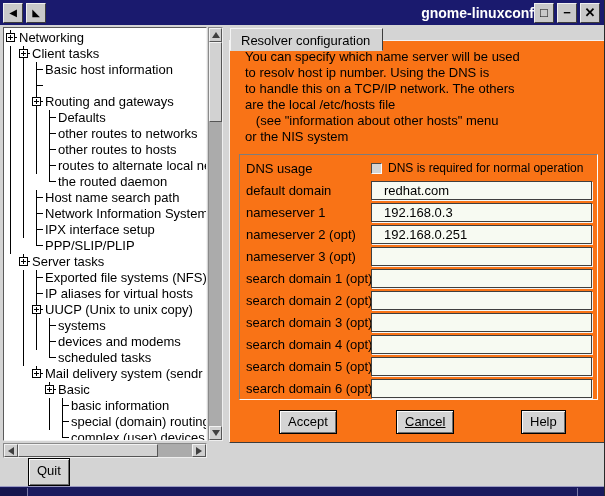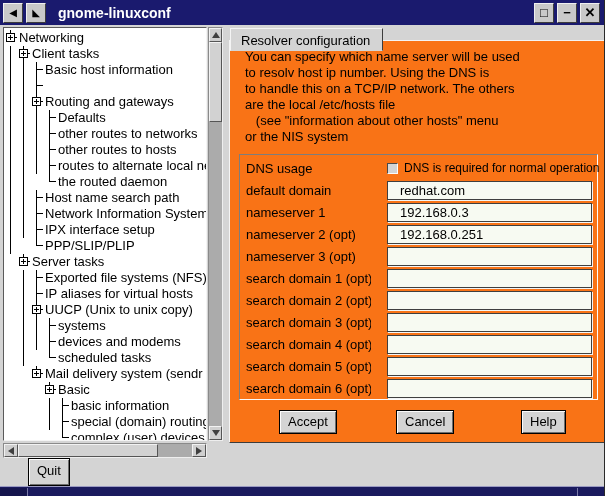--- a/index.html
+++ b/index.html
@@ -8,21 +8,21 @@
           border-right:1px solid #2a2a2a;box-sizing:border-box;}
   
   .titlebar{position:absolute;left:0;top:0;width:605px;height:25px;background:#1a1a6e;
             display:flex;align-items:center;}
   .tb-btn{width:18px;height:18px;margin-left:3px;background:#c9c9c9;flex:none;
           border:1px solid;border-color:#efefef #3c3c3c #3c3c3c #efefef;
           display:flex;align-items:center;justify-content:center;
           font-size:10px;line-height:1;color:#000;cursor:default;}
   .tb-btn.big{font-size:13px;font-weight:bold;}
   .tb-title{color:#fff;font-weight:bold;font-size:14px;margin-left:12px;flex:1;
-            white-space:nowrap;overflow:hidden;}
+            white-space:nowrap;overflow:hidden;text-align:right;}
   .tb-right{display:flex;margin-right:2px;}
   .tb-right .tb-btn{margin-left:0;margin-right:3px;}
   
   .tree-panel{position:absolute;left:3px;top:27px;width:204px;height:414px;background:#fff;
               border:1px solid;border-color:#5a5a5a #f4f4f4 #f4f4f4 #5a5a5a;
               box-sizing:border-box;overflow:hidden;padding-top:2px;}
   .tree-row{display:flex;height:16px;white-space:nowrap;cursor:default;}
   .guide{width:13px;flex:none;}
   .guide.on{background:linear-gradient(#000,#000) 6px 0/1px 100% no-repeat;}
   .conn{width:13px;flex:none;position:relative;}
@@ -50,21 +50,21 @@
   .tri.right{border-top:4px solid transparent;border-bottom:4px solid transparent;border-left:6px solid #3f3f3f;}
   
   .tab{position:absolute;left:230px;top:28px;height:23px;background:#d4d4d4;z-index:2;
        border:1px solid;border-color:#f4f4f4 #3c3c3c #d4d4d4 #f4f4f4;box-sizing:border-box;
        font-size:13px;padding:4px 12px 0 10px;cursor:default;}
   .notebook{position:absolute;left:229px;top:40px;width:376px;height:403px;background:#f97316;
             border:1px solid;border-color:#f4f4f4 #3c3c3c #3c3c3c #f4f4f4;box-sizing:border-box;}
   .intro{position:absolute;left:15px;top:8px;font-size:13px;line-height:16px;white-space:pre;}
   .formframe{position:absolute;left:9px;top:113px;width:359px;height:246px;box-sizing:border-box;
              border:1px solid;border-color:#7d7d7d #fbfbfb #fbfbfb #7d7d7d;padding-top:2px;}
-  .frow{display:flex;align-items:center;height:22px;padding-left:6px;gap:16px;}
+  .frow{display:flex;align-items:center;height:22px;padding-left:6px;}
   .flabel{width:125px;flex:none;font-size:13px;white-space:nowrap;overflow:hidden;}
   .fentry{flex:1;margin-right:5px;height:19px;box-sizing:border-box;background:#f7faf2;
           border:1px solid #3f3f3f;box-shadow:1px 1px 0 #f4f4f4;
           font-family:"Liberation Sans",sans-serif;font-size:13px;padding:0 12px;color:#000;}
   .checkwrap{display:flex;align-items:center;}
   .checkbox{width:11px;height:11px;flex:none;background:#d4d4d4;box-sizing:border-box;
             border:1px solid;border-color:#4a4a4a #fbfbfb #fbfbfb #4a4a4a;margin-right:6px;}
   .checklabel{font-size:12px;white-space:nowrap;}
   .btn{position:absolute;height:24px;background:#d4d4d4;border:1px solid #000;
        box-shadow:inset 1px 1px 0 #fbfbfb,inset -1px -1px 0 #6e6e6e;
@@ -344,21 +344,21 @@
         <div class="frow">
           <span class="flabel">search domain 5 (opt)</span>
           <input class="fentry" type="text" style="">
         </div>
         <div class="frow">
           <span class="flabel">search domain 6 (opt)</span>
           <input class="fentry" type="text" style="">
         </div>
       </div>
     <div class="btn" style="left:49px;top:369px;min-width:47px;box-sizing:border-box;">Accept</div>
-    <div class="btn" style="left:166px;top:369px;min-width:50px;box-sizing:border-box;">Cancel</div>
+    <div class="btn" style="left:166px;top:369px;min-width:50px;box-sizing:border-box;text-decoration:underline;">Cancel</div>
     <div class="btn" style="left:291px;top:369px;min-width:38px;box-sizing:border-box;">Help</div>
   </div>
 
   <div class="bottom-strip">
     <div class="strip-left"></div>
     <div class="strip-sep" style="left:27px;"></div>
     <div class="strip-sep" style="left:577px;"></div>
   </div>
 
 </div>

